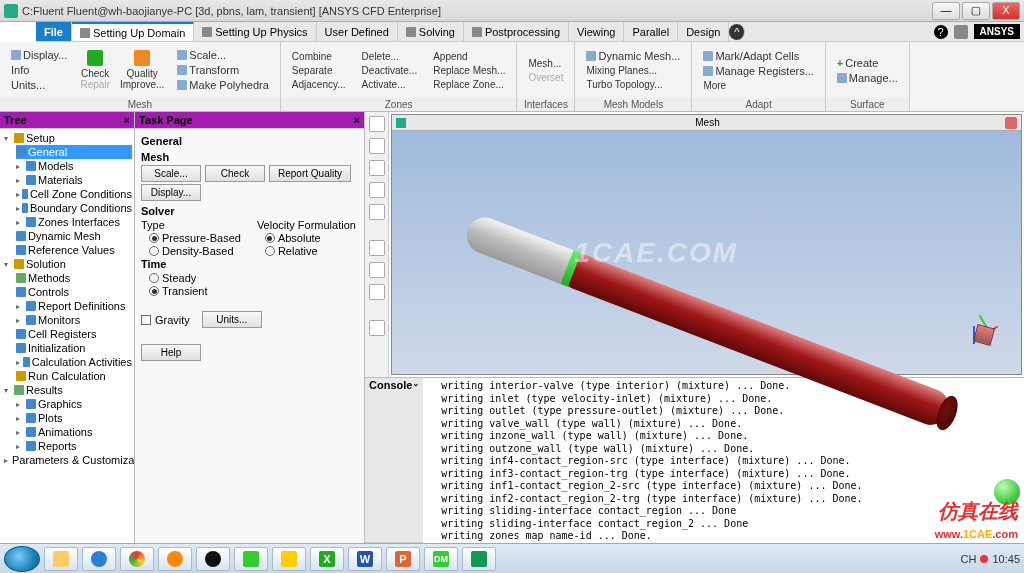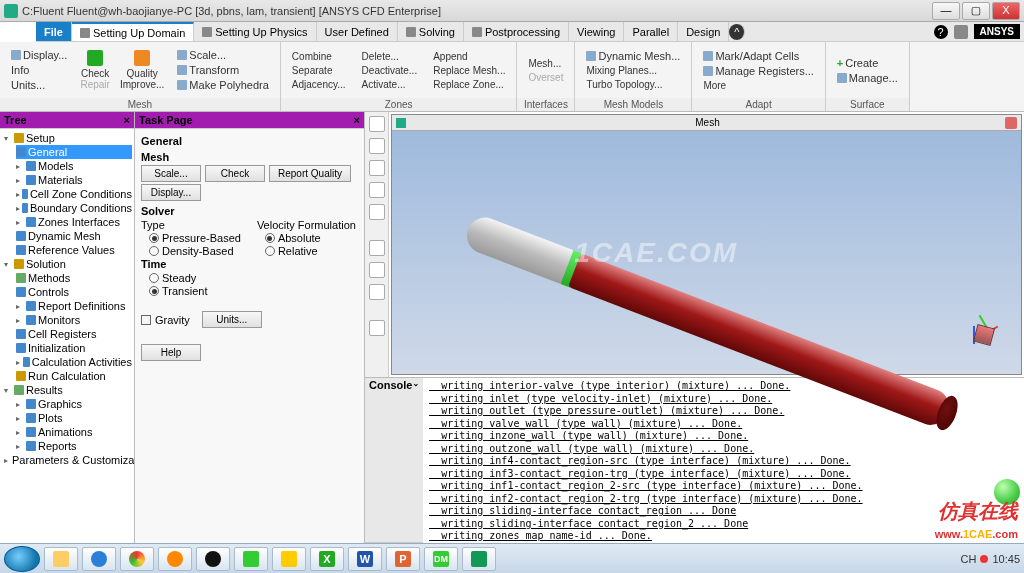--- a/index.html
+++ b/index.html
@@ -90,21 +90,21 @@
 .cyl { position:absolute; left:70px; top:55px; width:520px; height:150px; transform: rotate(21deg); transform-origin: left center;}
 .cyl .cap { position:absolute; left:0; top:40px; width:110px; height:36px; background: linear-gradient(#f4f4f4,#bababa,#9a9a9a); border-radius: 18px 6px 6px 18px;}
 .cyl .ring { position:absolute; left:106px; top:40px; width:10px; height:36px; background: linear-gradient(#6e6,#2a2); }
 .cyl .body { position:absolute; left:114px; top:40px; width:400px; height:36px; background: linear-gradient(#e08080, #a01818 45%, #600808); border-radius: 4px 18px 18px 4px;}
 .cyl .end  { position:absolute; left:504px; top:40px; width:18px; height:36px; background: radial-gradient(ellipse at 40% 40%, #701010, #400); border-radius: 50%;}
 
 
 .console-panel { height: 165px; display: flex; }
 .console-head { background: #e8e8e8; padding: 1px 4px; font-weight: bold; border-bottom: 1px solid #ccc; display: flex;}
 .console-head .caret { margin-left: auto; cursor: pointer; font-size: 8px;}
-.console { flex: 1; overflow: auto; font-family: Consolas, monospace; font-size: 10px; padding: 2px 6px; background: #fff; white-space: pre; line-height: 1.25; text-decoration: underline;}
+.console { flex: 1; overflow: auto; font-family: Consolas, monospace; font-size: 10px; padding: 2px 6px; background: #fff; white-space: pre; line-height: 1.25;}
 
 
 .taskbar { height: 30px; background: linear-gradient(#dfeaf4,#c7d7e8); border-top: 1px solid #9ab; display: flex; align-items: center; padding: 0 4px; gap: 4px; position: relative;}
 .start { width: 36px; height: 26px; background: radial-gradient(circle at 40% 40%, #7cf, #17a 70%); border-radius: 50%; border:1px solid #059; cursor:pointer;}
 .tbicon { width: 34px; height: 24px; background: linear-gradient(#fff,#d8e4f0); border: 1px solid #abc; border-radius: 2px; display:flex; align-items:center; justify-content:center; cursor:pointer;}
 .tbicon .g { width:16px; height:16px; border-radius:2px;}
 .tbspace { flex:1;}
 .tray { display:flex; align-items:center; gap:4px; font-size:10px; color:#333;}
 .overlay-brand { position:absolute; right:6px; bottom:32px; text-align:right; pointer-events:none;}
 .overlay-brand .cn { font-size:20px; font-weight:bold; color:#e03030; font-style:italic;}

